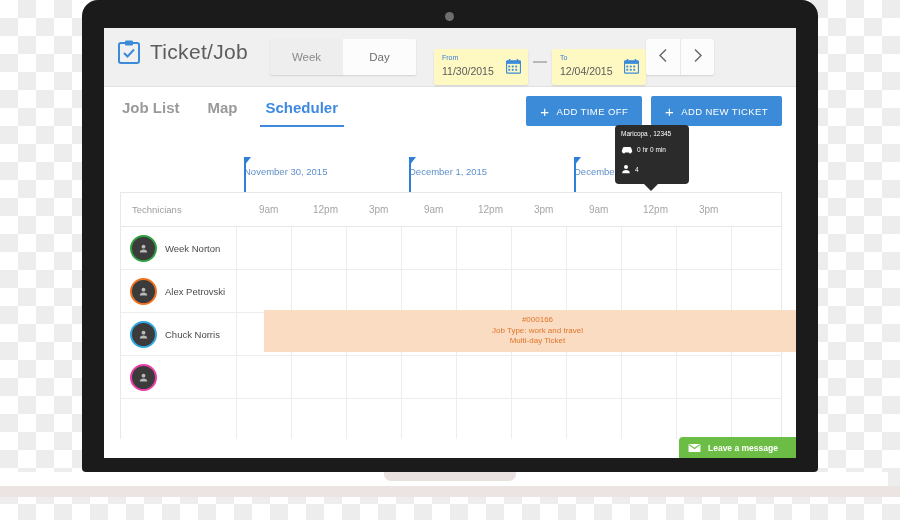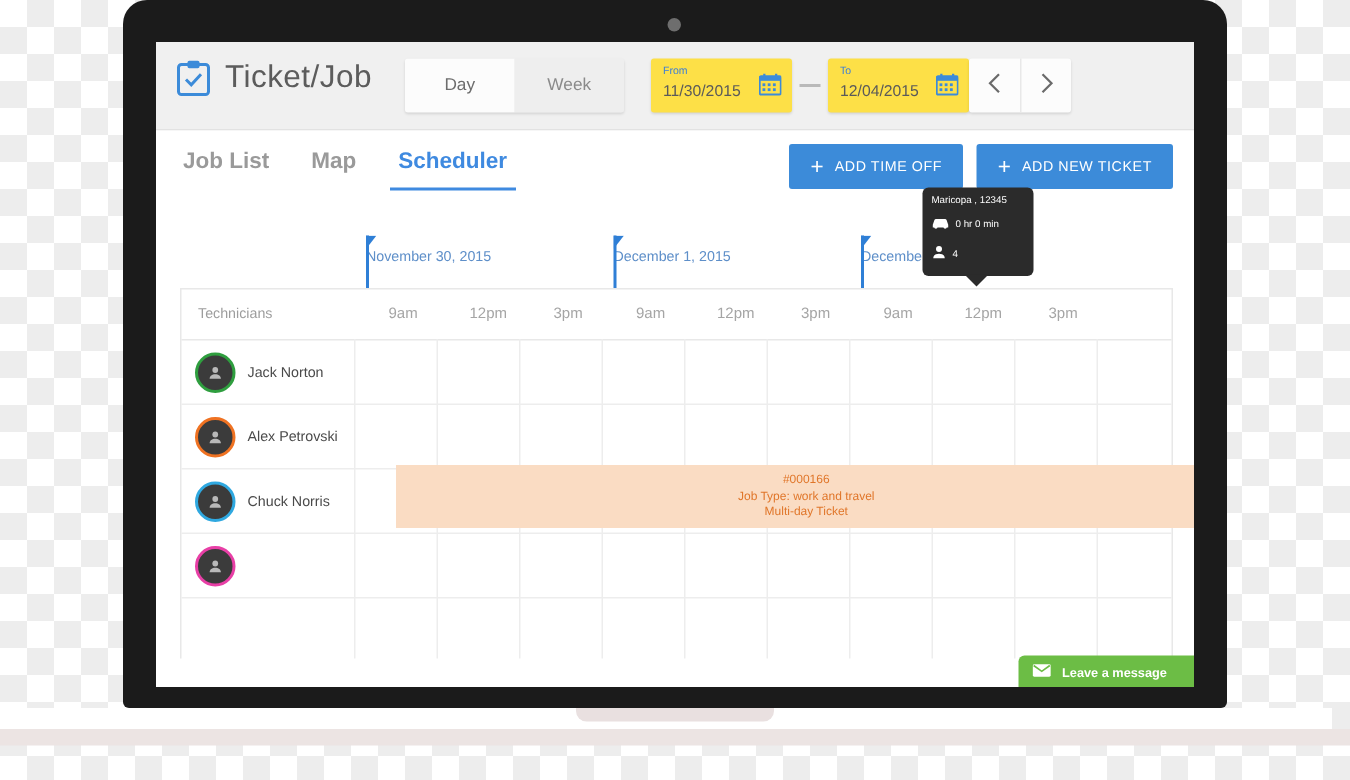--- a/index.html
+++ b/index.html
@@ -132,23 +132,24 @@
     position: absolute;
     left: 330px;
     top: 11px;
     display: flex;
     align-items: center;
   }
   .date-field {
     position: relative;
     width: 94px;
     height: 36px;
-    background: #fde047;
+    background: #fef9c3;
     box-shadow: 0 1px 2px rgba(0,0,0,.13);
     border-radius: 2px;
+    margin-top: 10px;
   }
   .date-label {
     position: absolute;
     left: 8px; top: 5px;
     font-size: 7px;
     color: #3b7dd8;
   }
   .date-value {
     position: absolute;
     left: 8px; top: 16px;
@@ -416,22 +417,22 @@
             <svg id="clipboard-icon" viewBox="0 0 22 24">
               <rect x="1" y="3" width="20" height="20" rx="2" fill="none" stroke="#3c8bd9" stroke-width="2"></rect>
               <rect x="7" y="0.5" width="8" height="5" rx="1.2" fill="#3c8bd9"></rect>
               <polyline points="6,13 9.5,16.5 16,9.5" fill="none" stroke="#3c8bd9" stroke-width="2"></polyline>
             </svg>
           </span>
           <span id="app-title">Ticket/Job</span>
         </div>
 
         <div id="view-toggle">
+          <button class="view-btn inactive">Week</button>
           <button class="view-btn">Day</button>
-          <button class="view-btn inactive">Week</button>
         </div>
 
         <div id="date-range">
           <div class="date-field">
             <span class="date-label">From</span>
             <span class="date-value">11/30/2015</span>
             <span>
               <svg class="cal-icon" viewBox="0 0 16 16">
                 <rect x="0.5" y="2" width="15" height="13" rx="1" fill="none" stroke="#3c8bd9" stroke-width="1.4"></rect>
                 <rect x="0.5" y="2" width="15" height="3.2" fill="#3c8bd9"></rect>
@@ -556,21 +557,21 @@
           </div>
 
           <div class="tech-row">
             <div class="tech-cell">
               <span class="avatar" style="border-color:#2f9e3f;">
                 <svg width="11" height="11" viewBox="0 0 12 12">
                     <circle cx="6" cy="4" r="2.1" fill="#b9b9b9"></circle>
                     <path d="M1.9 10.4c0-2.2 1.8-3.4 4.1-3.4s4.1 1.2 4.1 3.4z" fill="#b9b9b9"></path>
                   </svg>
               </span>
-              <span class="tech-name">Jack Norton</span>
+              <span class="tech-name">Week Norton</span>
             </div>
           </div>
 
           <div class="tech-row">
             <div class="tech-cell">
               <span class="avatar" style="border-color:#ef7222;">
                 <svg width="11" height="11" viewBox="0 0 12 12">
                     <circle cx="6" cy="4" r="2.1" fill="#b9b9b9"></circle>
                     <path d="M1.9 10.4c0-2.2 1.8-3.4 4.1-3.4s4.1 1.2 4.1 3.4z" fill="#b9b9b9"></path>
                   </svg>

